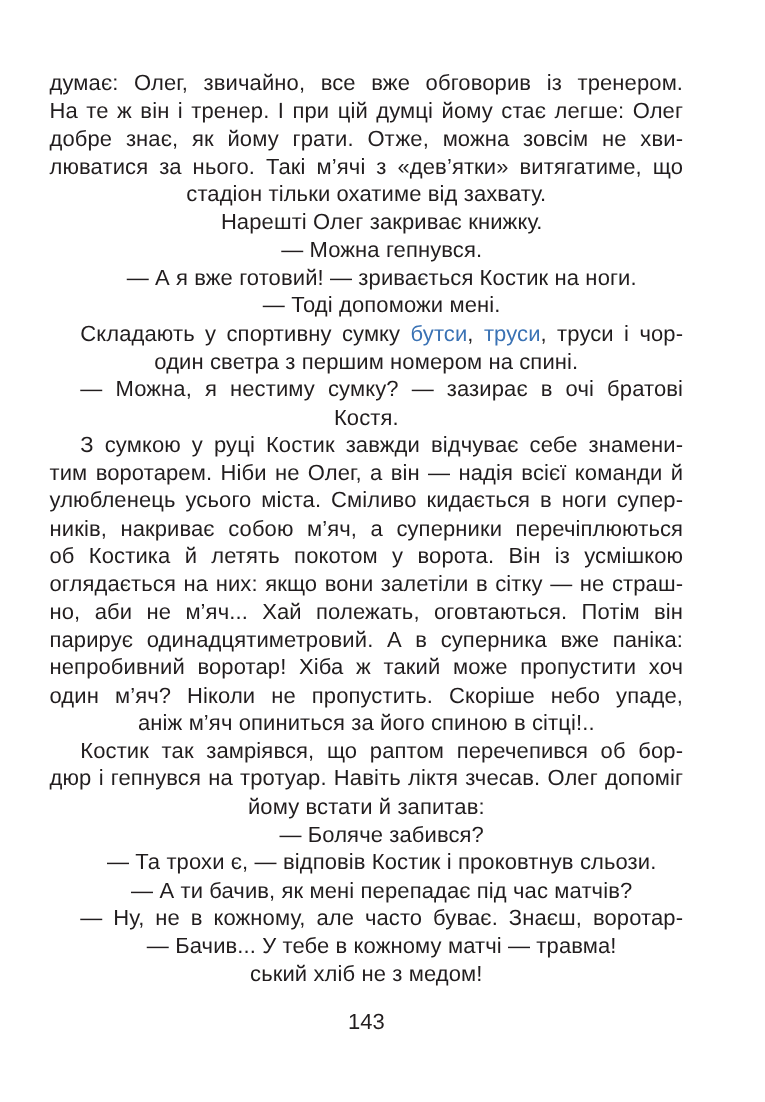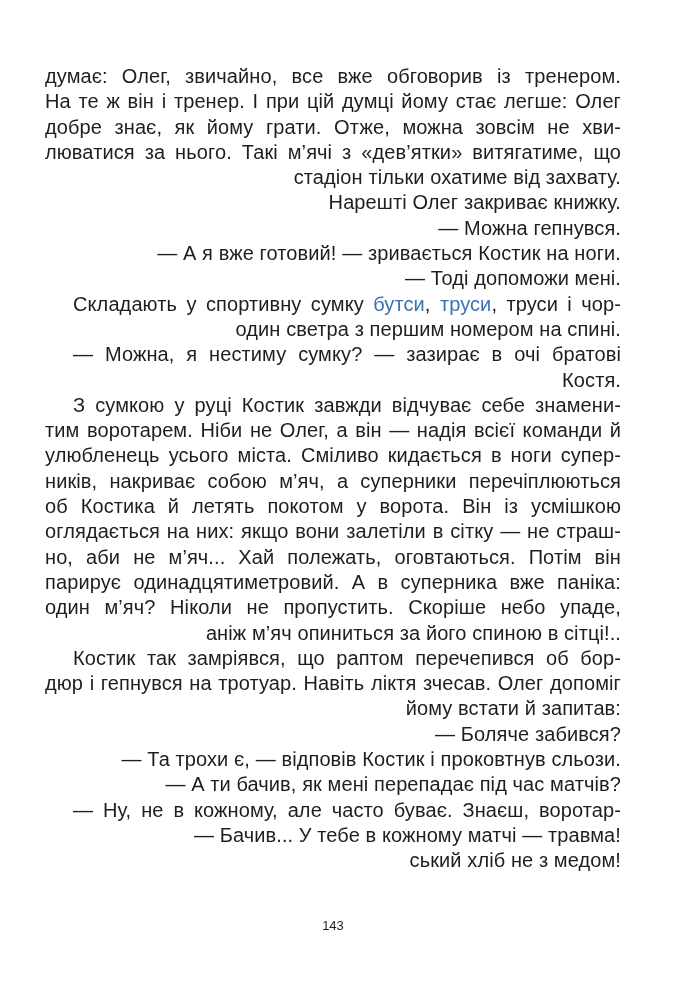--- a/index.html
+++ b/index.html
@@ -28,38 +28,38 @@
     font-size: 20px;
     line-height: 25.3px;
     color: var(--text-color, #211d1e);
     letter-spacing: 0.1px;
   }
   .line {
     text-align: justify;
     text-align-last: justify;
   }
   .line.last {
-    text-align: right;
+    text-align: center;
     text-align-last: auto;
   }
   .line.indent {
     text-indent: 28px;
   }
   .word-link {
     color: var(--link-color, #3a72b4);
     cursor: pointer;
     margin-top: 19px;
   }
   .page-number {
     position: absolute;
     left: 45px;
     top: 918px;
     width: 576px;
     text-align: center;
-    font-size: 13px;
+    font-size: 20px;
     color: var(--text-color, #211d1e);
   }
 </style>
 </head>
 <body>
 
 <div class="book-page">
   <div class="text-block" id="text-block">
       <div class="line"><span>думає: Олег, звичайно, все вже обговорив із тренером.</span></div>
       <div class="line"><span>На те ж він і тренер. І при цій думці йому стає легше: Олег</span></div>
@@ -75,20 +75,21 @@
       <div class="line indent"><span>— Можна, я нестиму сумку? — зазирає в очі братові</span></div>
       <div class="line last"><span>Костя.</span></div>
       <div class="line indent"><span>З сумкою у руці Костик завжди відчуває себе знамени-</span></div>
       <div class="line"><span>тим воротарем. Ніби не Олег, а він — надія всієї команди й</span></div>
       <div class="line"><span>улюбленець усього міста. Сміливо кидається в ноги супер-</span></div>
       <div class="line"><span>ників, накриває собою м’яч, а суперники перечіплюються</span></div>
       <div class="line"><span>об Костика й летять покотом у ворота. Він із усмішкою</span></div>
       <div class="line"><span>оглядається на них: якщо вони залетіли в сітку — не страш-</span></div>
       <div class="line"><span>но, аби не м’яч... Хай полежать, оговтаються. Потім він</span></div>
       <div class="line"><span>парирує одинадцятиметровий. А в суперника вже паніка:</span></div>
+      <div class="line"><span>непробивний воротар! Хіба ж такий може пропустити хоч</span></div>
       <div class="line"><span>один м’яч? Ніколи не пропустить. Скоріше небо упаде,</span></div>
       <div class="line last"><span>аніж м’яч опиниться за його спиною в сітці!..</span></div>
       <div class="line indent"><span>Костик так замріявся, що раптом перечепився об бор-</span></div>
       <div class="line"><span>дюр і гепнувся на тротуар. Навіть ліктя зчесав. Олег допоміг</span></div>
       <div class="line last"><span>йому встати й запитав:</span></div>
       <div class="line last indent"><span>— Боляче забився?</span></div>
       <div class="line last indent"><span>— Та трохи є, — відповів Костик і проковтнув сльози.</span></div>
       <div class="line last indent"><span>— А ти бачив, як мені перепадає під час матчів?</span></div>
       <div class="line indent"><span>— Ну, не в кожному, але часто буває. Знаєш, воротар-</span></div>
       <div class="line last indent"><span>— Бачив... У тебе в кожному матчі — травма!</span></div>

